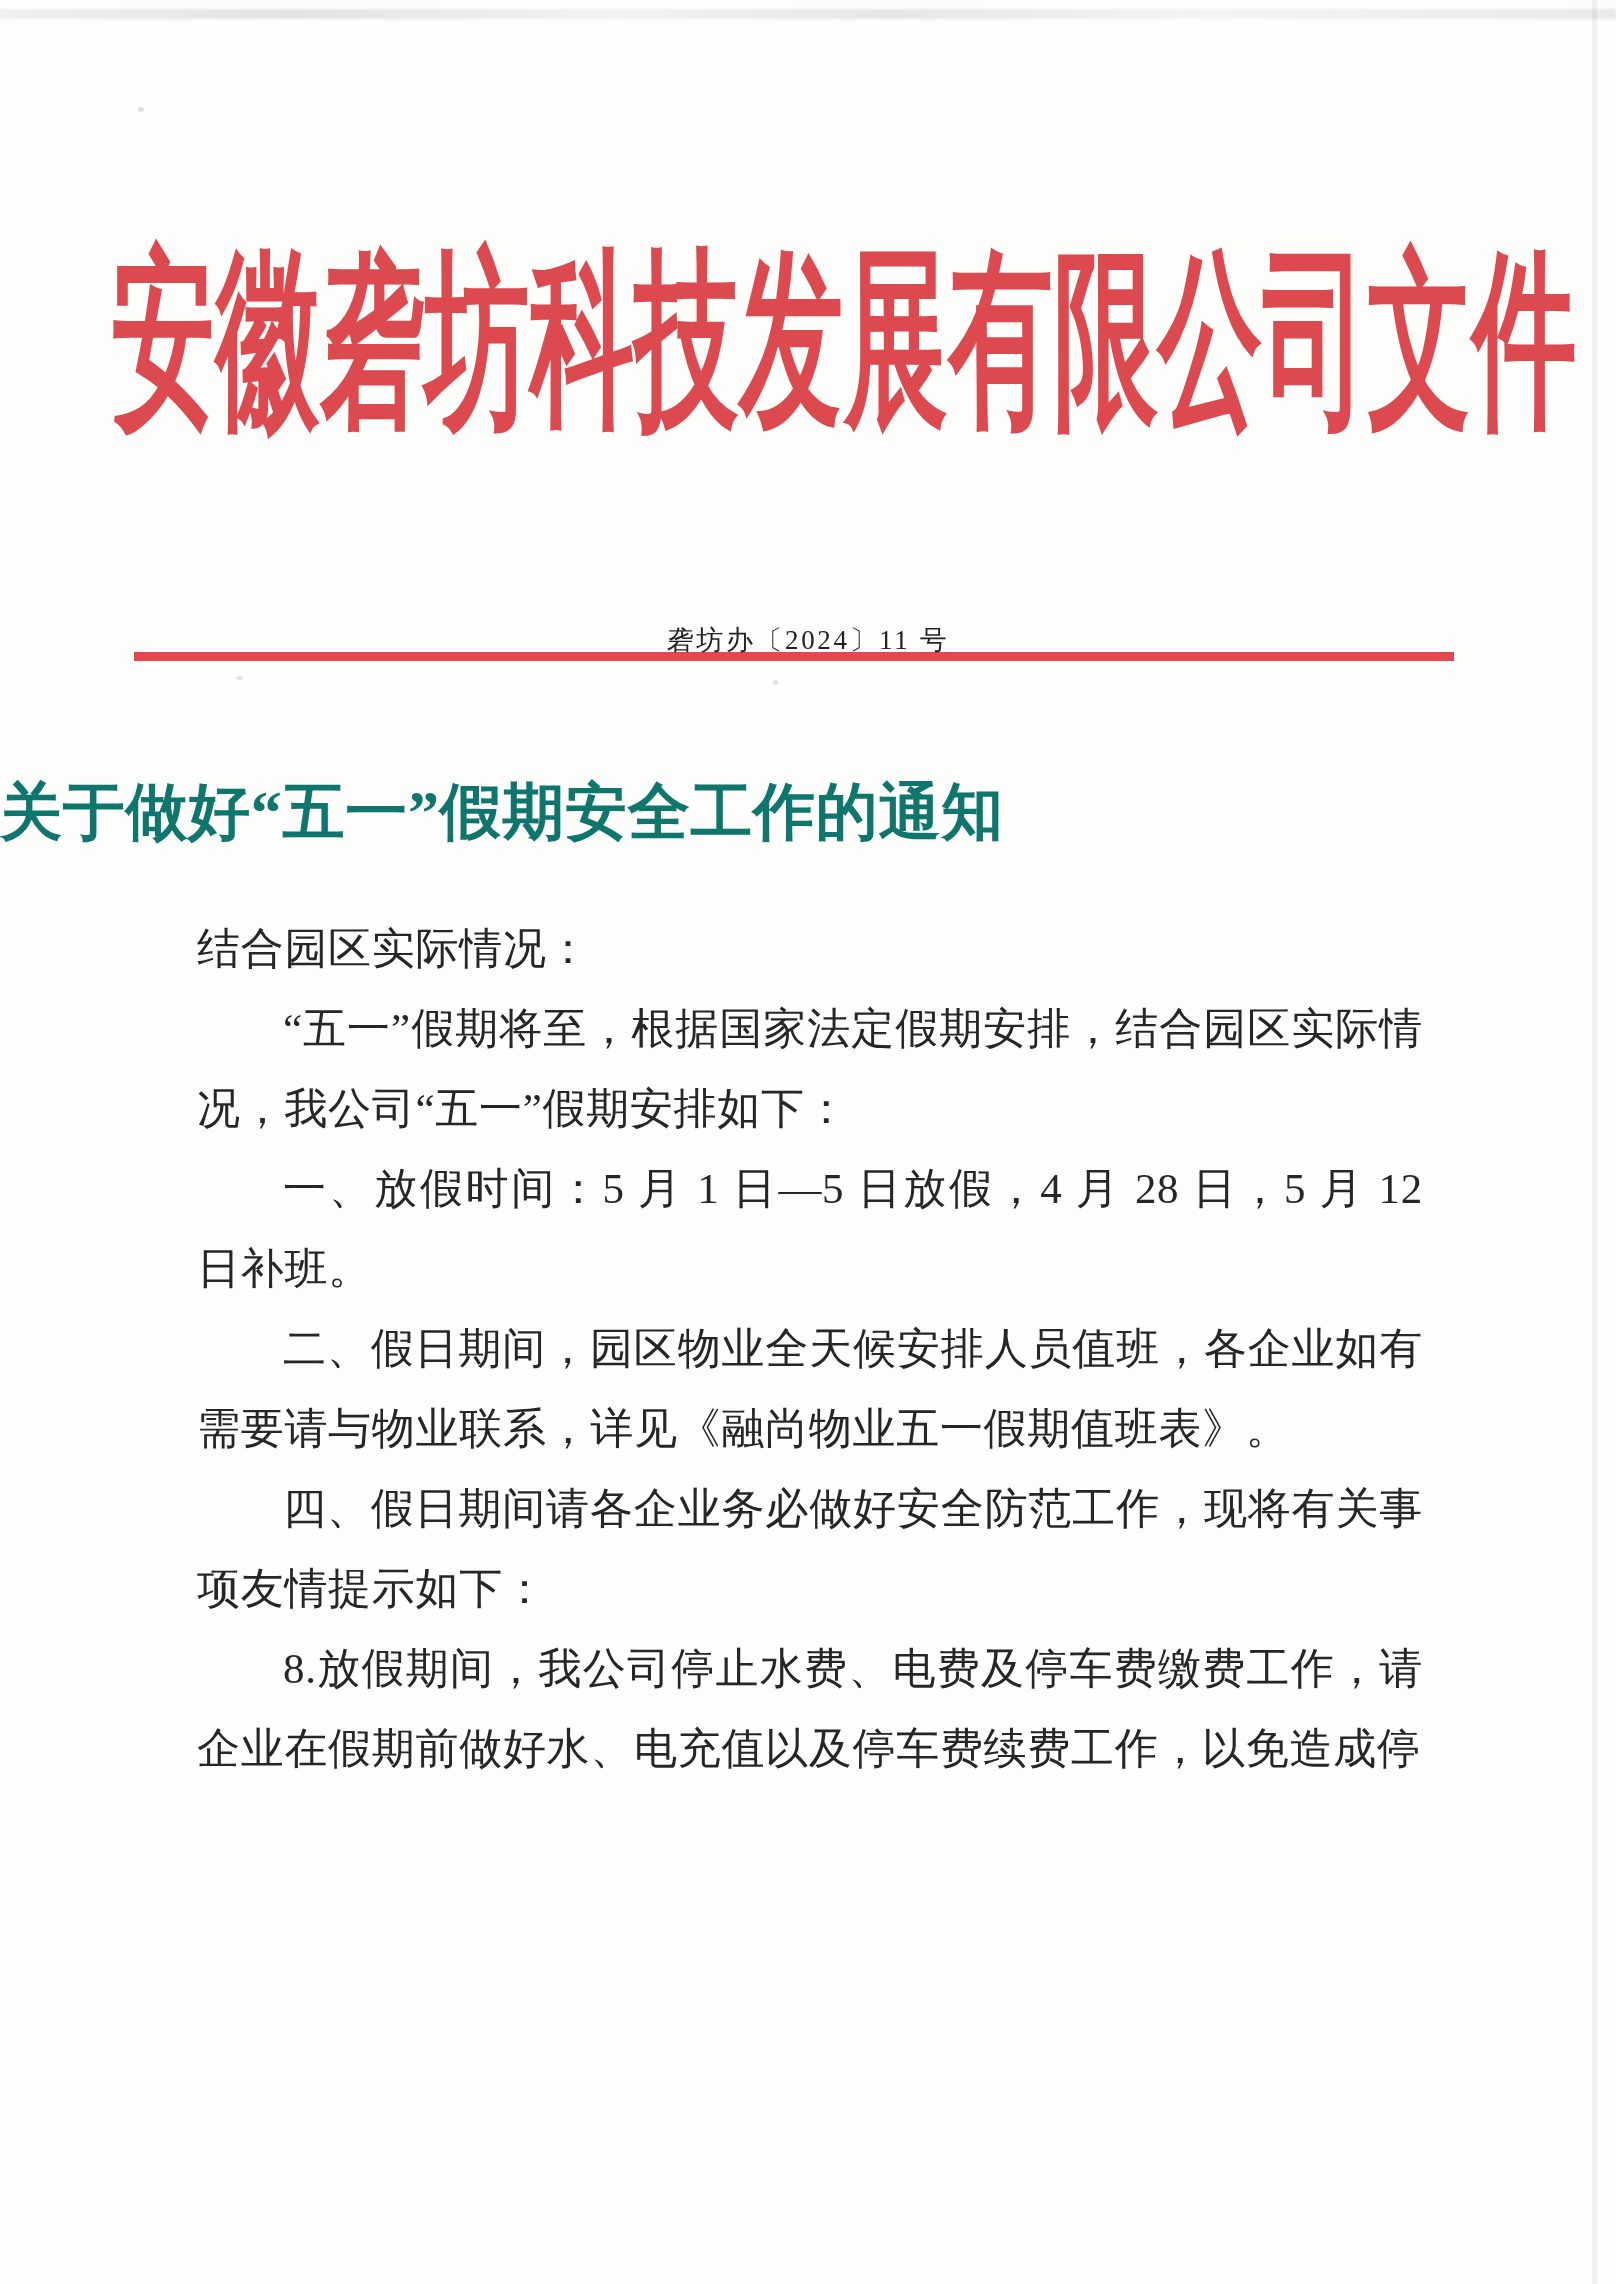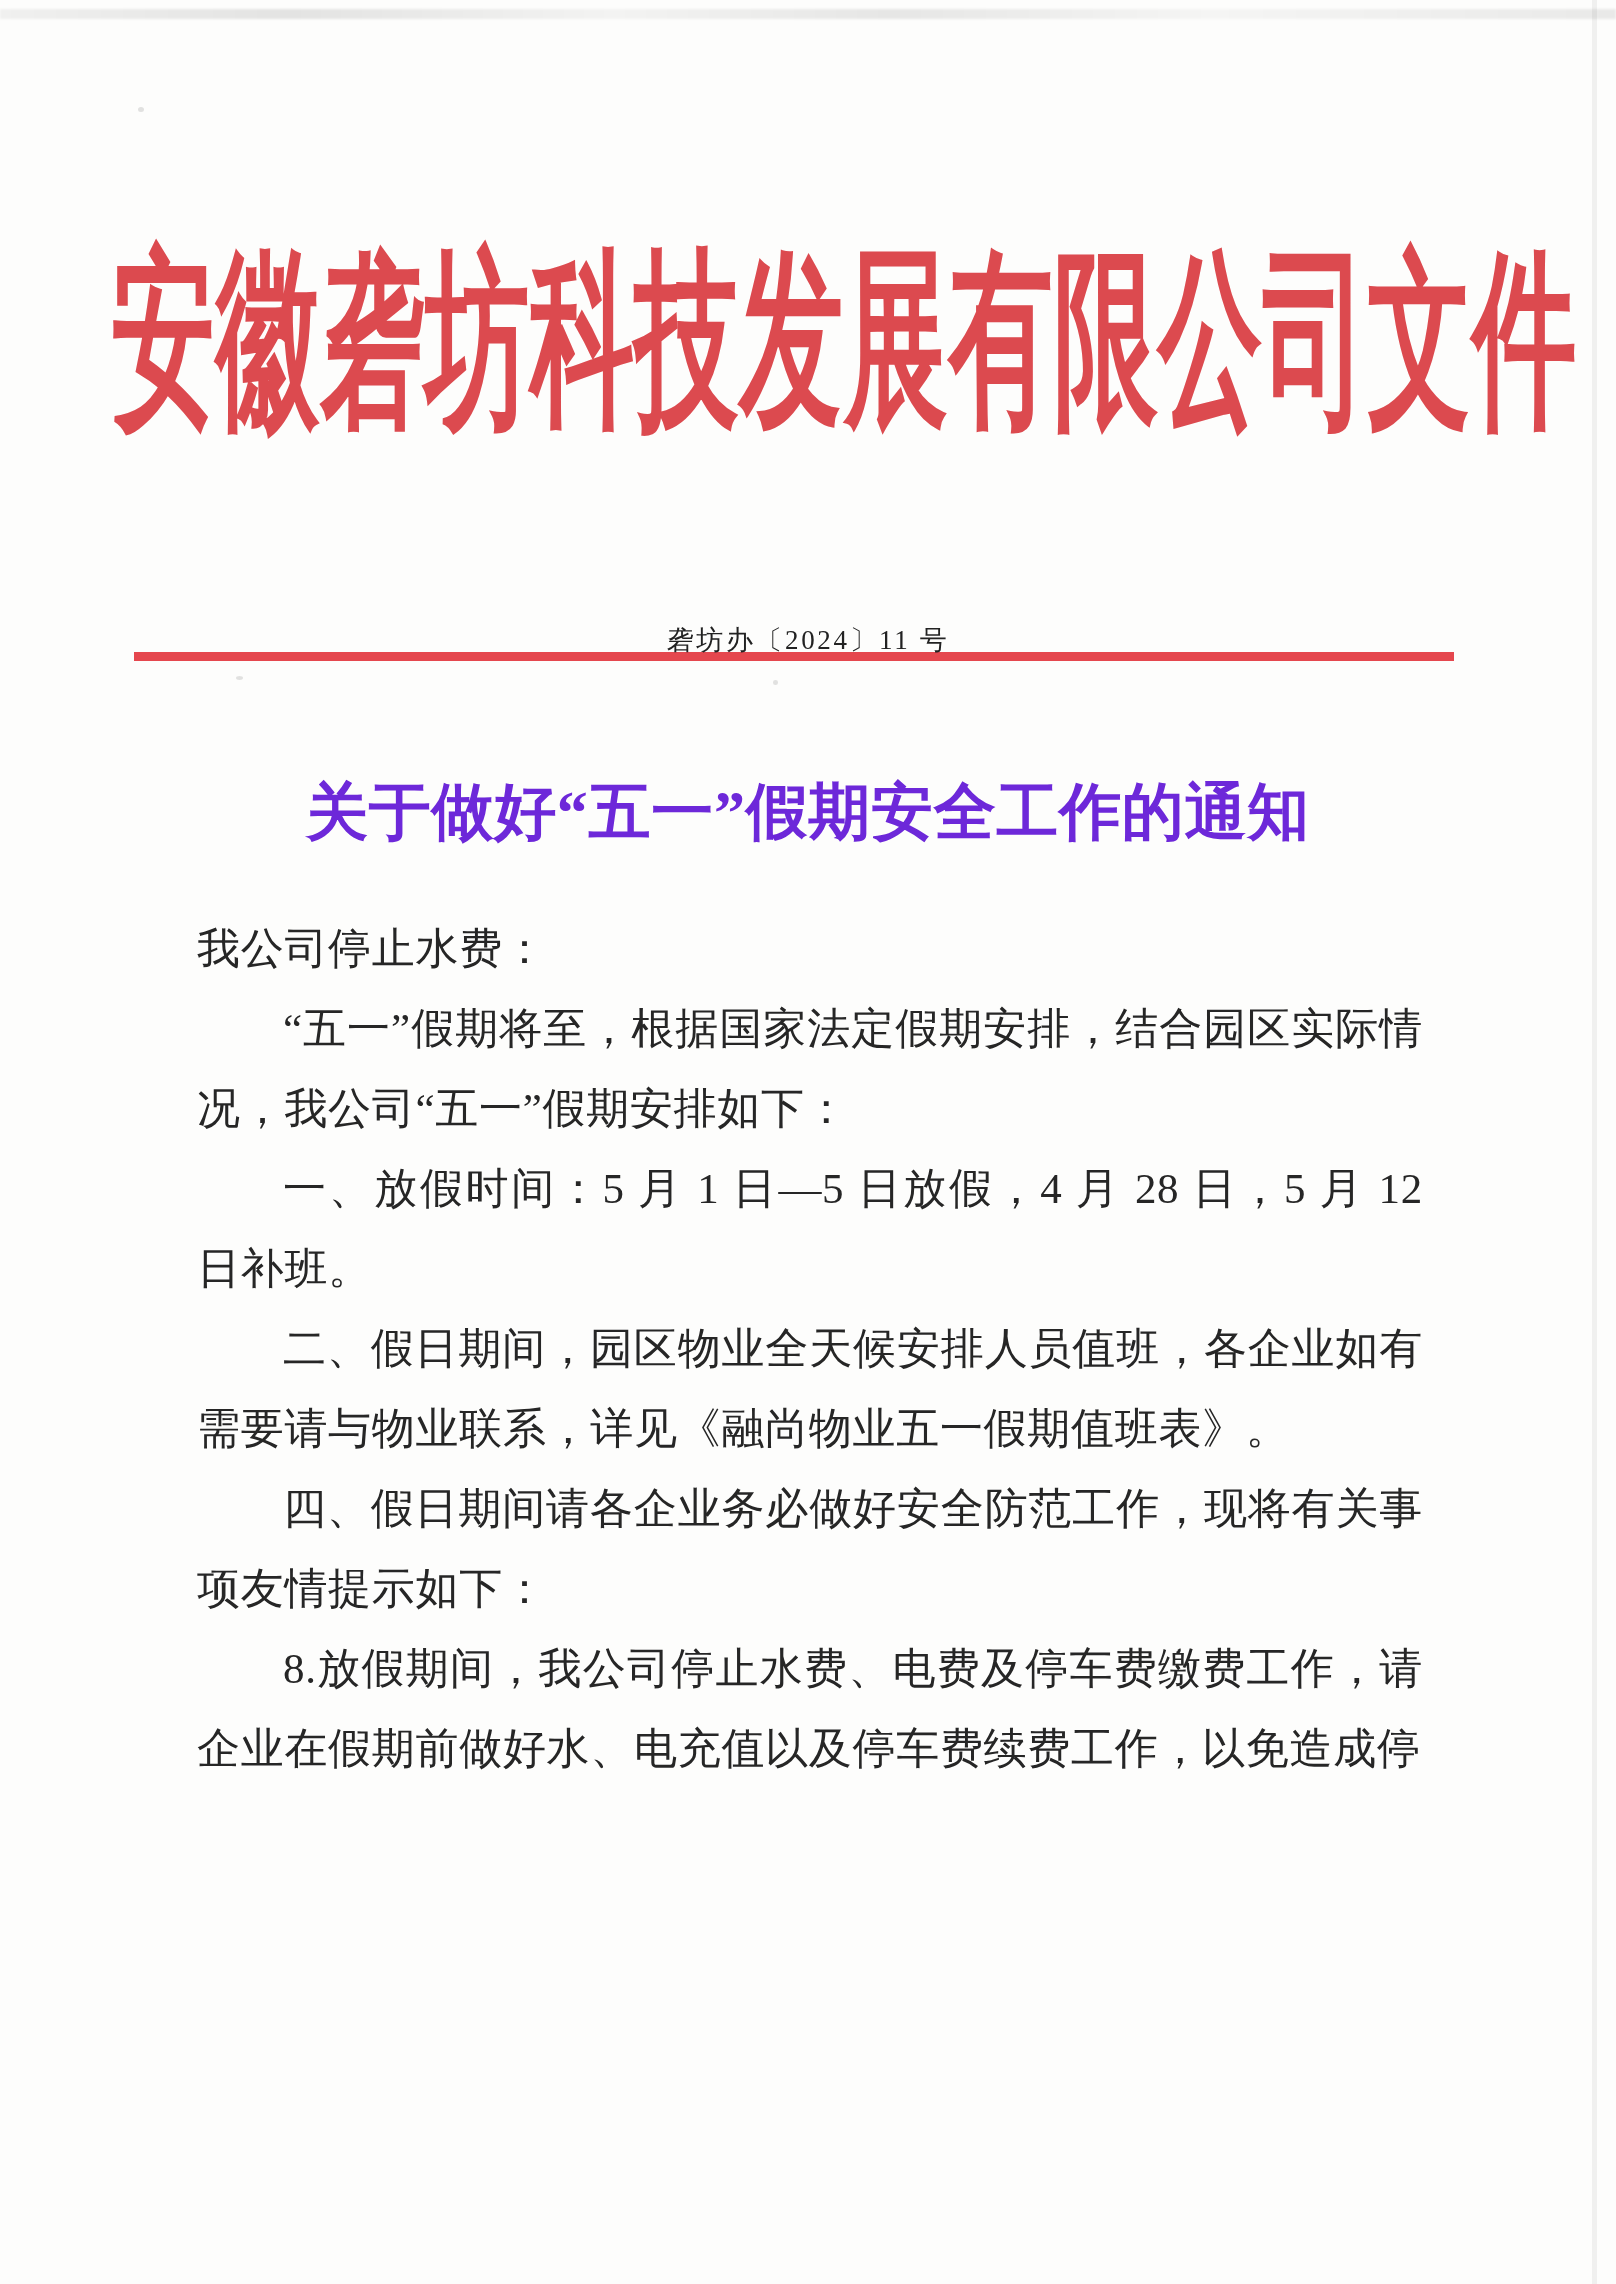--- a/index.html
+++ b/index.html
@@ -50,23 +50,22 @@
     z-index:3;
   }
   .red-line{
     position:absolute;top:652px;left:134px;width:1320px;height:8.5px;
     background:#e5474e;z-index:1;
   }
 
   
   .notice-title{
     position:absolute;top:770px;left:0;width:100%;
-    text-align:center;
     font-size:62px;font-weight:bold;line-height:85px;
-    color:#6d28d9;letter-spacing:0.7px;
+    color:#0f766e;letter-spacing:0.7px;
   }
 
   
   .body-text{
     position:absolute;top:909px;left:197px;width:1226px;
     font-size:43px;line-height:80px;
     color:#262626;
     text-align:justify;
     letter-spacing:0.7px;
   }
@@ -88,21 +87,21 @@
     <span class="stretch">安徽砻坊科技发展有限公司文件</span>
   </div>
 
   <div class="doc-number">砻坊办〔2024〕11 号</div>
 
   <div class="red-line"></div>
 
   <div class="notice-title">关于做好“五一”假期安全工作的通知</div>
 
   <div class="body-text">
-    <p class="para">我公司停止水费：</p>
+    <p class="para">结合园区实际情况：</p>
     <p class="para indent">“五一”假期将至，根据国家法定假期安排，结合园区实际情况，我公司“五一”假期安排如下：</p>
     <p class="para indent">一、放假时间：5 月 1 日—5 日放假，4 月 28 日，5 月 12 日补班。</p>
     <p class="para indent">二、假日期间，园区物业全天候安排人员值班，各企业如有需要请与物业联系，详见《融尚物业五一假期值班表》。</p>
     <p class="para indent">四、假日期间请各企业务必做好安全防范工作，现将有关事项友情提示如下：</p>
     <p class="para indent">8.放假期间，我公司停止水费、电费及停车费缴费工作，请企业在假期前做好水、电充值以及停车费续费工作，以免造成停</p>
   </div>
 
 </div>
 
 

